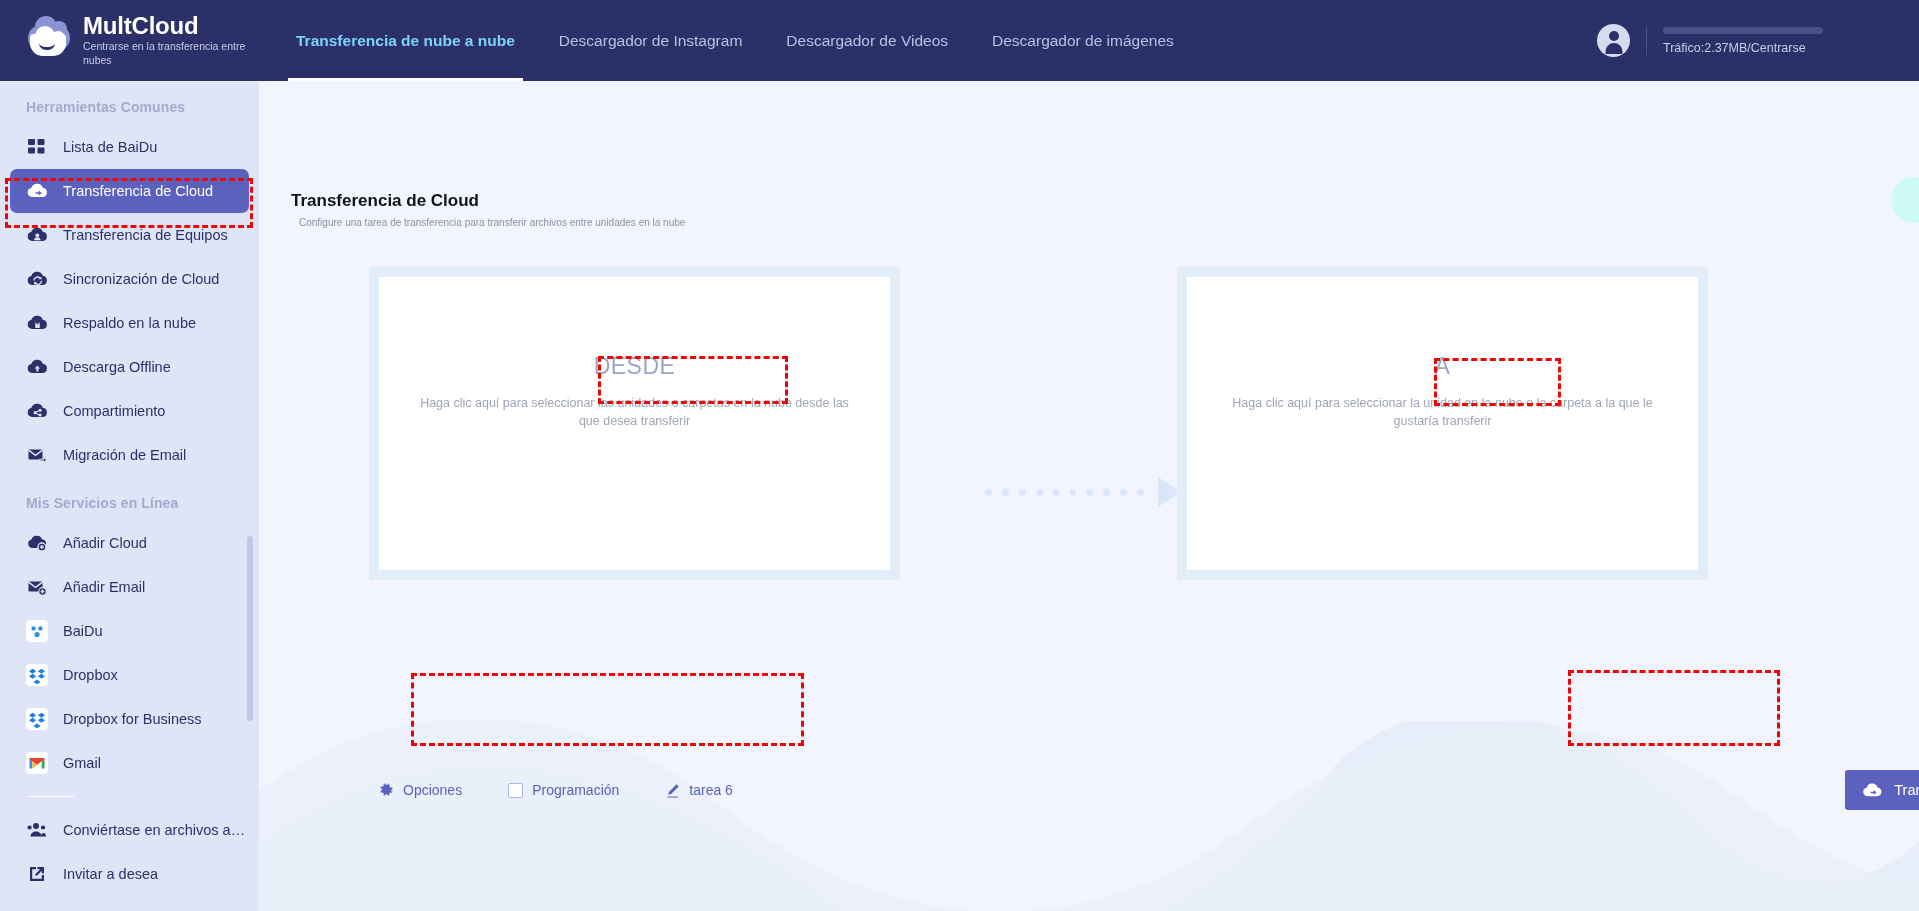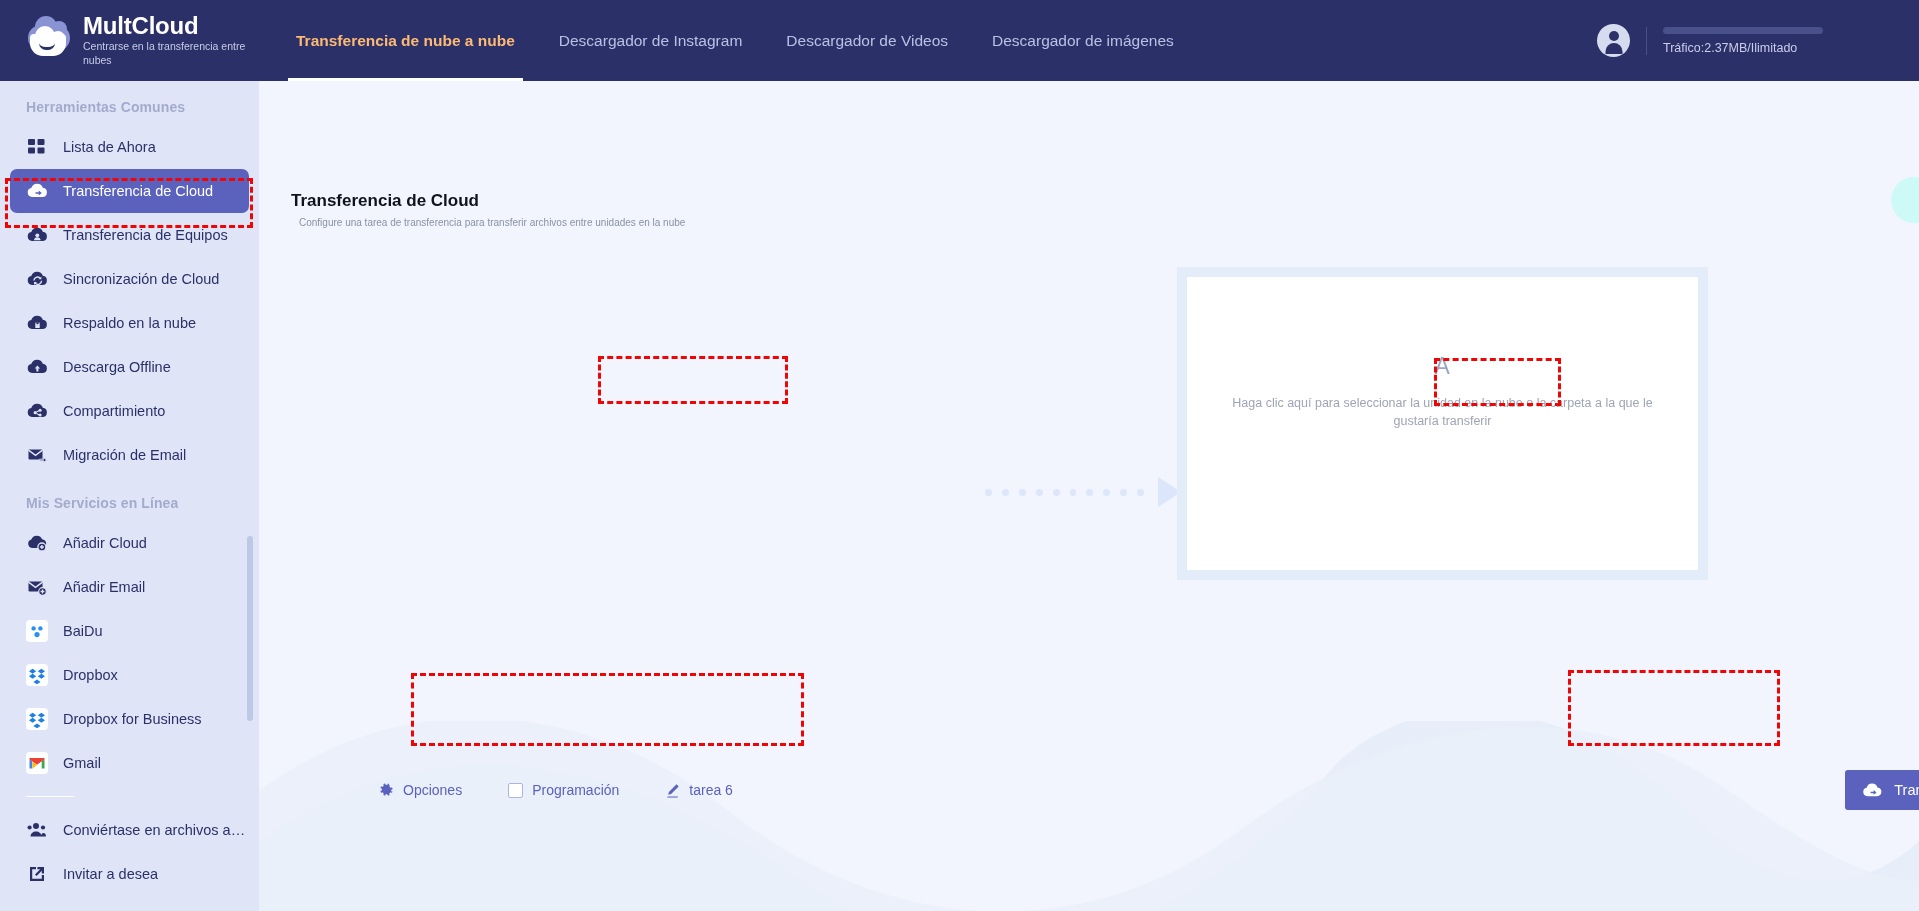--- a/index.html
+++ b/index.html
@@ -71,21 +71,21 @@
     display: flex; align-items: center; height: 81px;
     margin-left: 15px;
   }
   .nav-item {
     position: relative; height: 81px;
     display: flex; align-items: center;
     padding: 0 22px;
     color: #b9c0e4; font-size: 15.5px;
     cursor: pointer; white-space: nowrap;
   }
-  .nav-item.active { color: #fdba74; font-weight: bold; }
+  .nav-item.active { color: #7dd3fc; font-weight: bold; }
   .nav-item.active::after {
     content: ""; position: absolute; left: 14px; right: 14px; bottom: 0;
     height: 3px; background: #fff;
   }
 
   .topbar-right {
     position: absolute; right: 96px; top: 0;
     height: 81px; display: flex; align-items: center;
   }
   .avatar {
@@ -280,39 +280,39 @@
     <div class="nav-item">
       <span>Descargador de imágenes</span>
     </div>
   </div>
 
   <div class="topbar-right">
     <div class="avatar"></div>
     <div class="topbar-divider"></div>
     <div class="traffic-block">
       <div class="traffic-bar"></div>
-      <div class="traffic-label">Tráfico:2.37MB/Ilimitado</div>
+      <div class="traffic-label">Tráfico:2.37MB/Centrarse</div>
     </div>
   </div>
 </div>
 
 <div class="sidebar">
 
   <div class="side-group-title">Herramientas Comunes</div>
 
   <div class="side-item">
     <span class="side-ico">
       <svg width="18" height="18" viewBox="0 0 18 18">
           <rect x="0" y="1" width="7" height="6" rx="1" fill="#2b3168"></rect>
           <rect x="9.5" y="1" width="7" height="6" rx="1" fill="#2b3168"></rect>
           <rect x="0" y="9.5" width="7" height="6" rx="1" fill="#2b3168"></rect>
           <rect x="9.5" y="9.5" width="7" height="6" rx="1" fill="#2b3168"></rect>
         </svg>
     </span>
-    <span class="side-label">Lista de Ahora</span>
+    <span class="side-label">Lista de BaiDu</span>
   </div>
 
   <div class="side-item active">
     <span class="side-ico">
       <svg width="21" height="18" viewBox="0 0 21 18">
           <path d="M5 15h10.2a4.6 4.6 0 0 0 .6-9.17A6 6 0 0 0 4.3 6.1 4.5 4.5 0 0 0 5 15z" fill="#ffffff"></path>
           <path d="M8.5 10.2h3.2V8.4l3.1 2.6-3.1 2.6v-1.8H8.5z" fill="#5a62bd"></path>
         </svg>
     </span>
     <span class="side-label">Transferencia de Cloud</span>
@@ -490,20 +490,26 @@
   <svg class="wave" viewBox="0 0 1660 190" preserveAspectRatio="none">
     <path d="M0 120 C 180 -10, 380 40, 560 170 C 700 270, 900 250, 1080 40 C 1180 -50, 1330 -10, 1430 90 C 1520 180, 1600 175, 1660 120 L1660 190 L0 190 Z" fill="#e6ecf8" opacity="0.85"></path>
     <path d="M0 70 C 150 -40, 330 -20, 470 90 C 620 210, 820 230, 980 110 C 1140 -10, 1330 -30, 1470 70 C 1570 140, 1620 160, 1660 160 L1660 190 L0 190 Z" fill="#eaf0fa" opacity="0.9"></path>
   </svg>
 
   <div class="cyan-blob"></div>
 
   <div class="page-title">Transferencia de Cloud</div>
   <div class="page-sub">Configure una tarea de transferencia para transferir archivos entre unidades en la nube</div>
 
+  <div class="panel-outer left">
+    <div class="panel-inner">
+      <div class="drop-label">DESDE</div>
+      <div class="drop-hint">Haga clic aquí para seleccionar las unidades o carpetas en la nube desde las que desea transferir</div>
+    </div>
+  </div>
 
   <div class="arrow-wrap">
     <span class="arrow-dot"></span>
       <span class="arrow-dot"></span>
       <span class="arrow-dot"></span>
     <span class="arrow-dot"></span>
       <span class="arrow-dot"></span>
       <span class="arrow-dot"></span>
     <span class="arrow-dot"></span>
       <span class="arrow-dot"></span>

